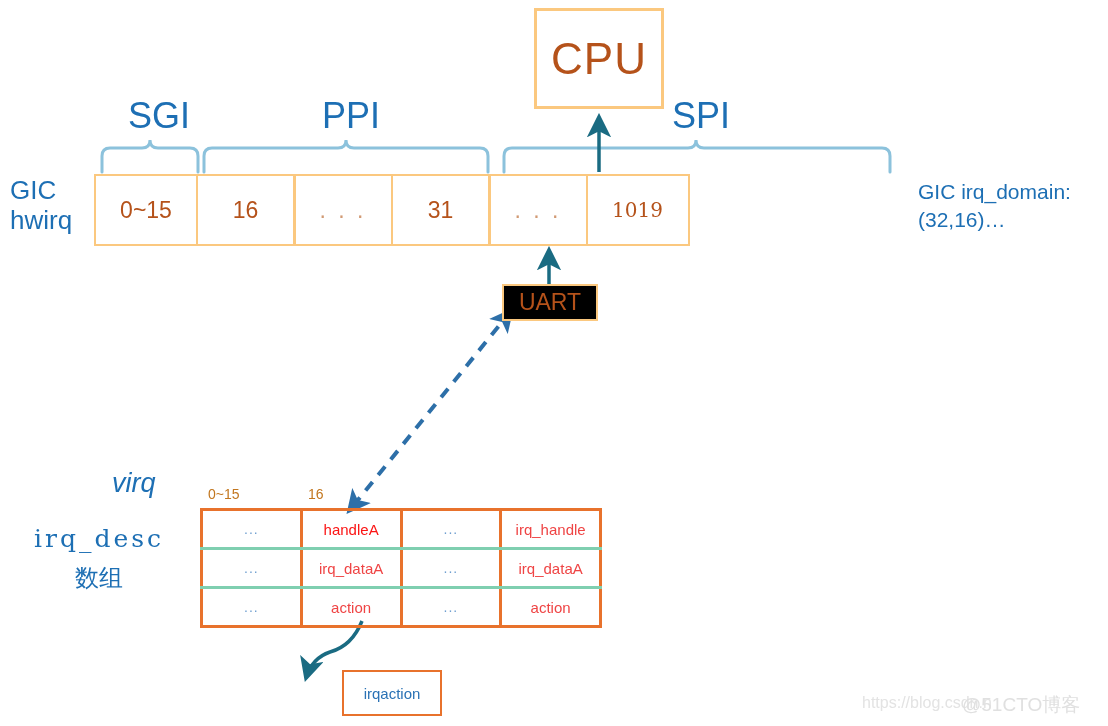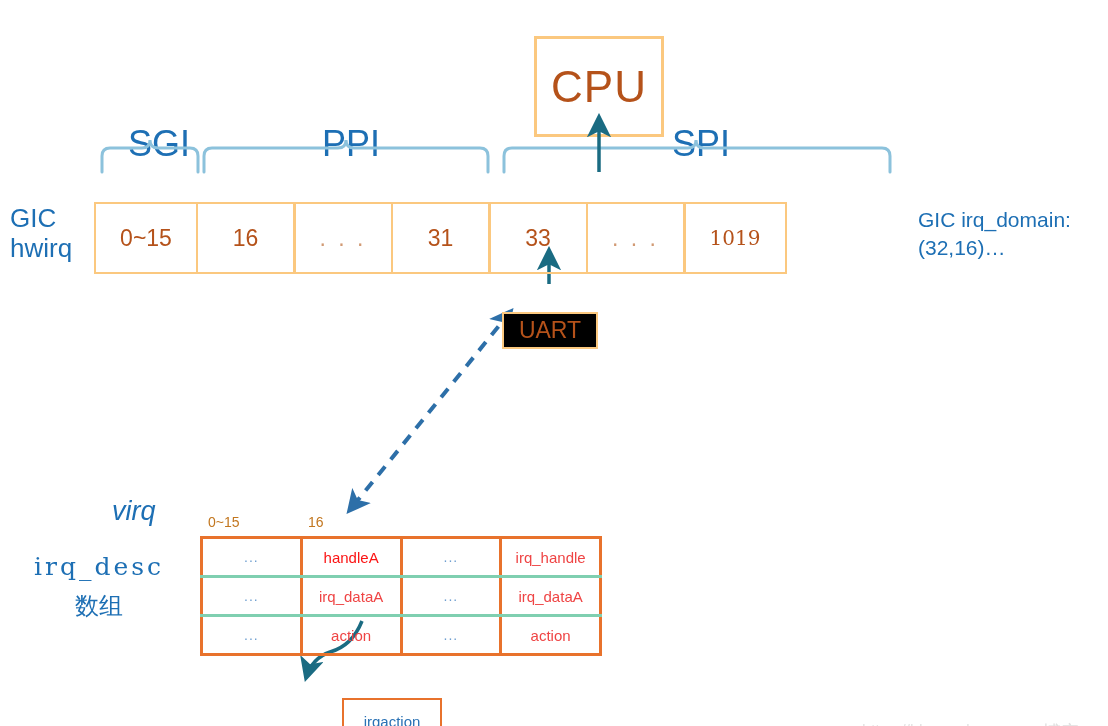--- a/index.html
+++ b/index.html
@@ -8,21 +8,21 @@
     background: #ffffff;
   }
   #canvas {
     position: relative;
     width: 1108px;
     height: 726px;
     background: #ffffff;
     font-family: "Liberation Sans", sans-serif;
     overflow: hidden;
   }
-  .abs { position: absolute; margin-top: 28px; }
+  .abs { position: absolute; }
 
   
   #cpu-box {
     left: 534px; top: 8px;
     width: 130px; height: 101px;
     border: 3px solid #fbc87f;
     box-sizing: border-box;
     display: flex; align-items: center; justify-content: center;
   }
   #cpu-label {
@@ -214,21 +214,20 @@
   <div class="abs" id="hwirq-side-label">
     <div>GIC</div>
     <div>hwirq</div>
   </div>
 
   <div class="abs" id="hwirq-row">
       <div class="hw-cell" style="width: 104px;">0~15</div>
       <div class="hw-cell" style="width: 100px;">16</div>
       <div class="hw-cell dots" style="width: 100px;">. . .</div>
       <div class="hw-cell" style="width: 100px;">31</div>
-      <div class="hw-cell" style="width: 100px;">33</div>
       <div class="hw-cell dots" style="width: 100px;">. . .</div>
       <div class="hw-cell mono" style="width: 104px;">1019</div>
     </div>
 
   <div class="abs" id="irq-domain-note">GIC irq_domain:
 (32,16)…</div>
 
   <div class="abs" id="uart-box">
     <span id="uart-label">UART</span>
   </div>

